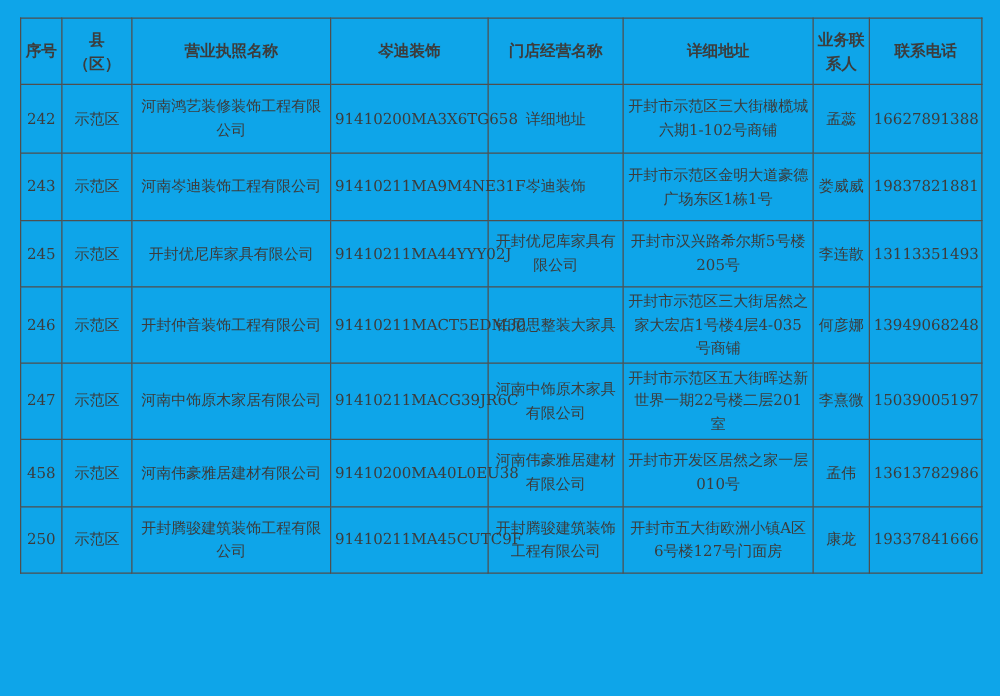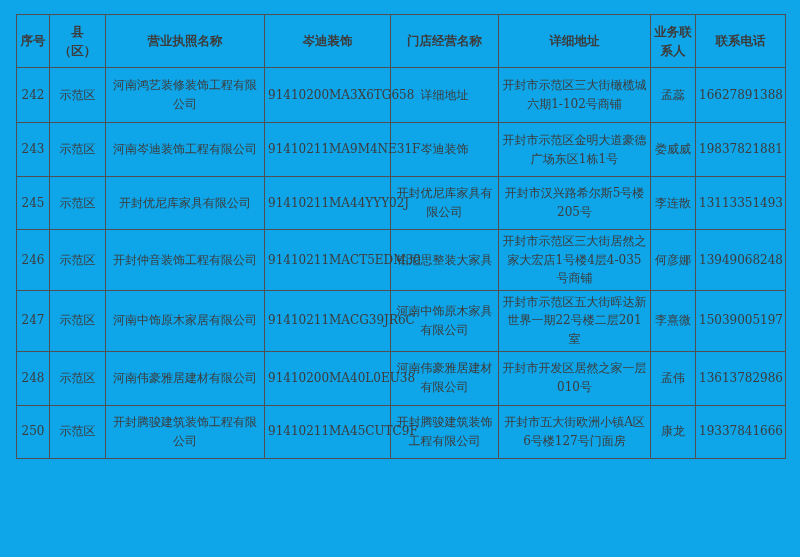--- a/index.html
+++ b/index.html
@@ -128,21 +128,21 @@
     <td>247</td>
     <td>示范区</td>
     <td>河南中饰原木家居有限公司</td>
     <td class="mono-cell">91410211MACG39JR6C</td>
     <td>河南中饰原木家具有限公司</td>
     <td>开封市示范区五大街晖达新世界一期22号楼二层201室</td>
     <td>李熹微</td>
     <td class="mono-cell">15039005197</td>
   </tr>
         <tr>
-    <td>248</td>
+    <td>458</td>
     <td>示范区</td>
     <td>河南伟豪雅居建材有限公司</td>
     <td class="mono-cell">91410200MA40L0EU38</td>
     <td>河南伟豪雅居建材有限公司</td>
     <td>开封市开发区居然之家一层010号</td>
     <td>孟伟</td>
     <td class="mono-cell">13613782986</td>
   </tr>
         <tr>
     <td>250</td>

